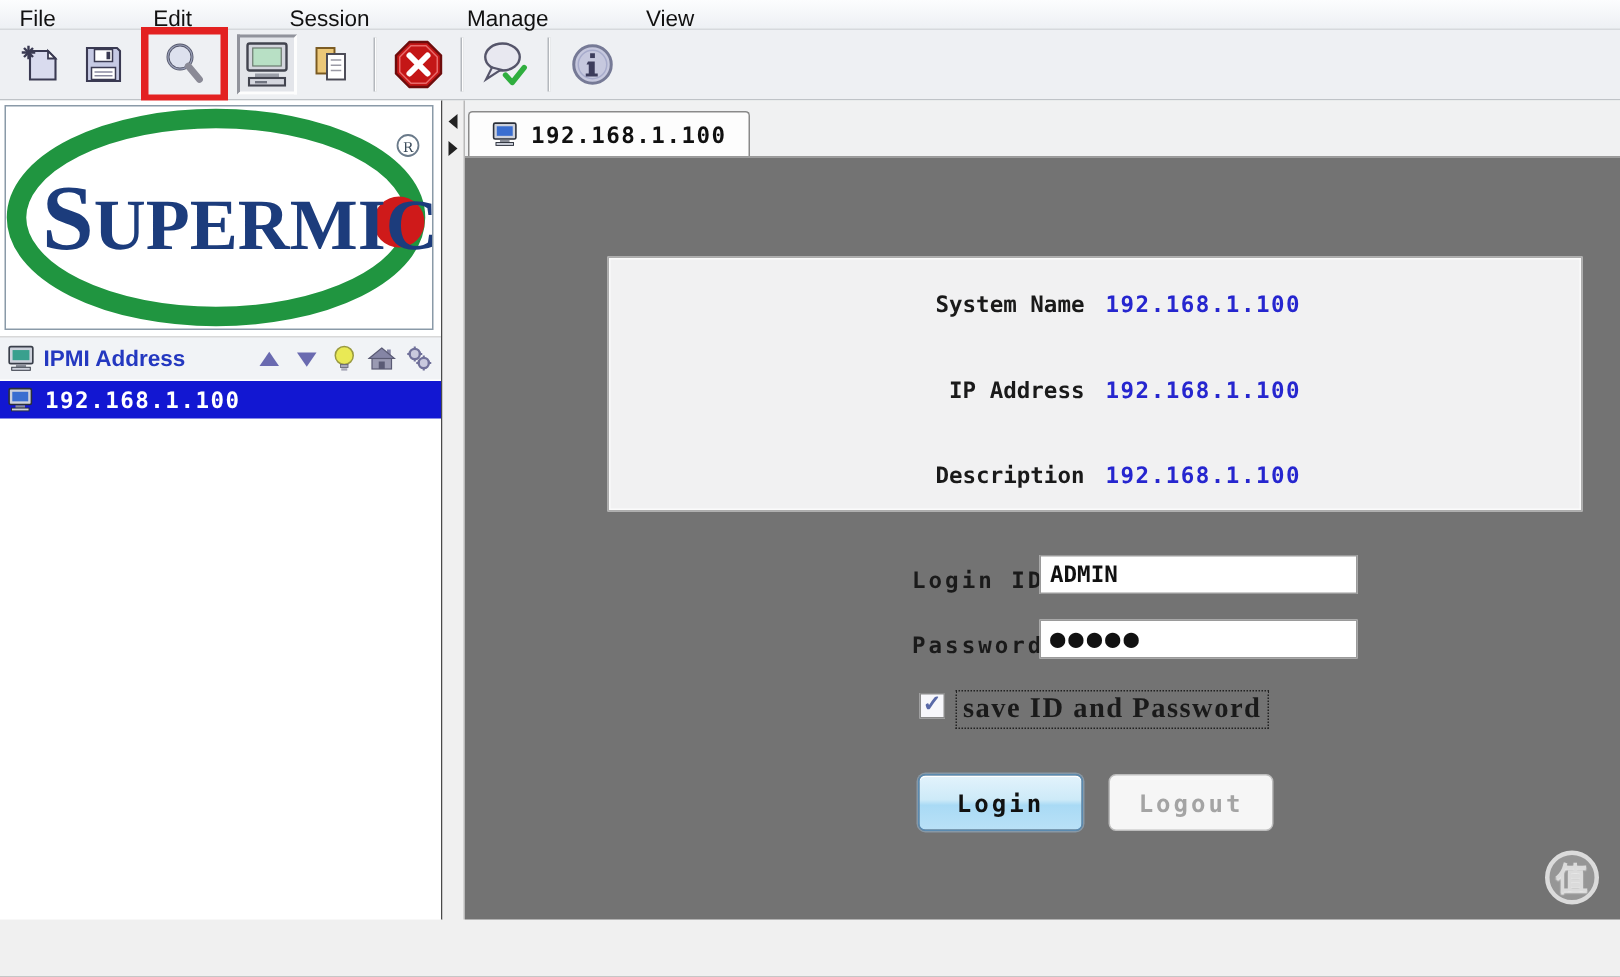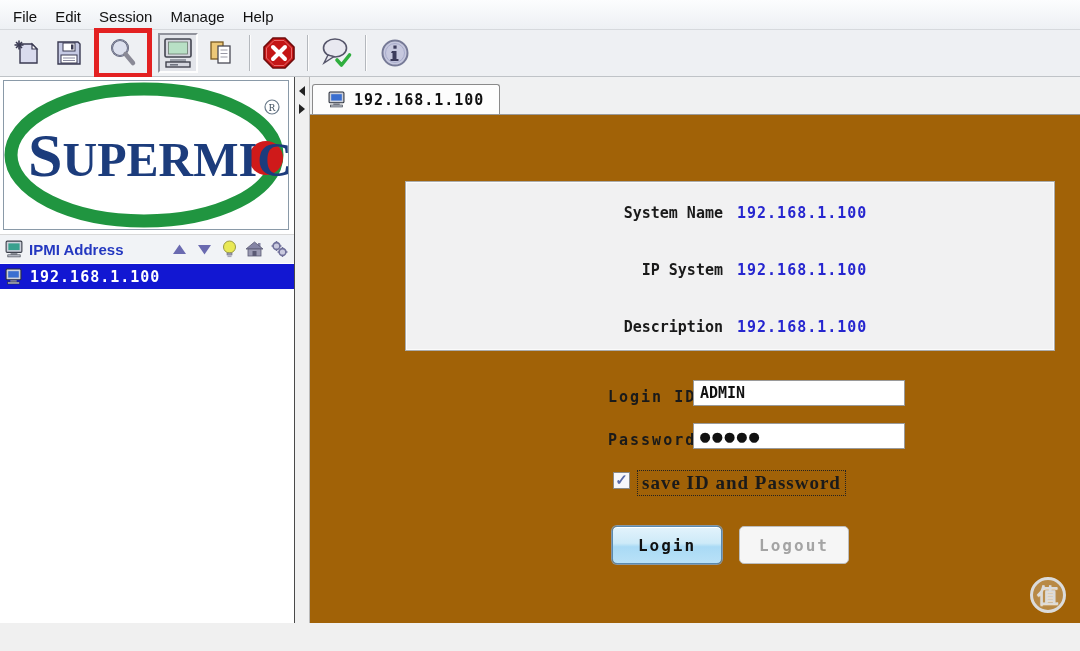--- a/index.html
+++ b/index.html
@@ -6,22 +6,22 @@
   body{width:1080px;height:651px;overflow:hidden;font-family:"Liberation Sans",sans-serif;background:#fff;}
   .window{position:relative;width:1080px;height:651px;background:#f0f0f0;}
 
   
   .titlebar{height:28px;display:flex;align-items:center;gap:6px;padding-left:6px;box-sizing:border-box;
     background:linear-gradient(90deg,#8fb0c8 0%,#d9e5ef 5%,#cfdde9 38%,#7a9cba 50%,#2e5f92 57%,#27567f 100%);
     border-bottom:1px solid #1d4568;}
   .title-text{font-size:14px;color:#0d0d0d;text-shadow:0 0 3px rgba(255,255,255,.95),0 0 6px rgba(255,255,255,.7);white-space:nowrap;}
 
   
-  .menubar{height:30px;display:flex;align-items:flex-end;padding-left:4px;box-sizing:border-box;
-    background:linear-gradient(180deg,#fcfdfe,#edf0f4);border-bottom:1px solid #d6d9dd;}
+  .menubar{height:20px;display:flex;align-items:flex-start;padding-left:4px;box-sizing:border-box;
+    background:linear-gradient(180deg,#fcfdfe,#edf0f4);border-bottom:1px solid #d6d9dd;gap:47px;}
   .menu-item{padding:4px 9px;font-size:15px;color:#111;cursor:default;}
 
   
   .toolbar{height:47px;display:flex;align-items:center;padding-left:6px;box-sizing:border-box;
     background:#eef0f3;border-bottom:1px solid #bfc3c7;}
   .tbtn{width:38px;height:38px;display:flex;align-items:center;justify-content:center;background:transparent;border:none;padding:0;margin:0 2px;}
   .red-box{border:5px solid #e32121;padding:1px 5px;margin:0 4px;display:flex;align-items:center;justify-content:center;}
   .red-box .tbtn{margin:0;}
   .tbtn.pressed{border:2px solid;border-color:#91939c #fdfdfd #fdfdfd #91939c;background:#e3e5ea;width:40px;height:40px;}
   .tsep{width:1px;height:36px;background:#b4b8bd;border-right:1px solid #fdfdfd;margin:0 7px;}
@@ -43,21 +43,21 @@
   .spl-arrow{position:absolute;width:0;height:0;left:4px;}
   .spl-left{top:9px;border-top:5px solid transparent;border-bottom:5px solid transparent;border-right:6px solid #222;}
   .spl-right{top:27px;border-top:5px solid transparent;border-bottom:5px solid transparent;border-left:6px solid #222;}
 
   
   .right-panel{flex:1;display:flex;flex-direction:column;background:#f0f1f2;min-width:0;}
   .tab-bar{height:37px;position:relative;background:#f0f1f2;border-bottom:1px solid #9a9a9a;box-shadow:0 1px 0 #ffffff;flex:none;}
   .tab{position:absolute;left:2px;bottom:0;height:30px;background:#fdfdfd;border:1px solid #8a8a8a;border-bottom:none;
     border-radius:3px 3px 0 0;display:flex;align-items:center;gap:9px;padding:0 15px;
     font-family:"DejaVu Sans Mono",monospace;font-size:15px;font-weight:bold;letter-spacing:1px;color:#111;box-sizing:border-box;}
-  .content{flex:1;position:relative;background:#a16207;}
+  .content{flex:1;position:relative;background:#737373;}
 
   .info-box{position:absolute;left:95px;top:66px;width:650px;height:170px;border:1px solid #acacac;
     background:#f1f1f2;box-shadow:inset 0 0 0 1px #fbfbfb;box-sizing:border-box;}
   .info-row{position:absolute;left:0;width:100%;display:flex;align-items:baseline;}
   .info-row.r0{top:22px;} .info-row.r1{top:79px;} .info-row.r2{top:136px;}
   .info-label{width:317px;text-align:right;font-family:"DejaVu Sans Mono",monospace;font-weight:bold;font-size:15px;color:#1a1a1a;white-space:pre;}
   .info-value{margin-left:14px;font-family:"DejaVu Sans Mono",monospace;font-weight:bold;font-size:15px;color:#2626cf;letter-spacing:1px;}
 
   .form-label{position:absolute;font-family:"DejaVu Sans Mono",monospace;font-weight:bold;font-size:15px;color:#1a1a1a;letter-spacing:2px;white-space:nowrap;}
   .lbl-login{left:298px;top:273px;} .lbl-pass{left:298px;top:316px;}
@@ -91,21 +91,21 @@
 <body>
 
 <div class="window">
 
 
   <div class="menubar">
     <span class="menu-item">File</span>
     <span class="menu-item">Edit</span>
     <span class="menu-item">Session</span>
     <span class="menu-item">Manage</span>
-    <span class="menu-item">Help</span>
+    <span class="menu-item">View</span>
   </div>
 
   <div class="toolbar">
     <button class="tbtn">
       <span>
         <svg width="32" height="32" viewBox="0 0 32 32">
           <path d="M9 7 h12 l5 5 v14 h-17 z" fill="#d9dbee" stroke="#3a3a52" stroke-width="1.4"></path>
           <path d="M21 7 l5 5 h-5 z" fill="#ffffff" stroke="#3a3a52" stroke-width="1.2"></path>
           <g stroke="#3a3a52" stroke-width="1.6">
             <line x1="5" y1="5" x2="11" y2="11"></line>
@@ -298,21 +298,21 @@
       </div>
 
       <div class="content">
 
         <div class="info-box">
           <div class="info-row r0">
             <span class="info-label">System Name</span>
             <span class="info-value">192.168.1.100</span>
           </div>
           <div class="info-row r1">
-            <span class="info-label">IP System</span>
+            <span class="info-label">IP Address</span>
             <span class="info-value">192.168.1.100</span>
           </div>
           <div class="info-row r2">
             <span class="info-label">Description</span>
             <span class="info-value">192.168.1.100</span>
           </div>
         </div>
 
         <span class="form-label lbl-login">Login ID</span>
         <input class="text-input inp-login" type="text" value="ADMIN" style="">

